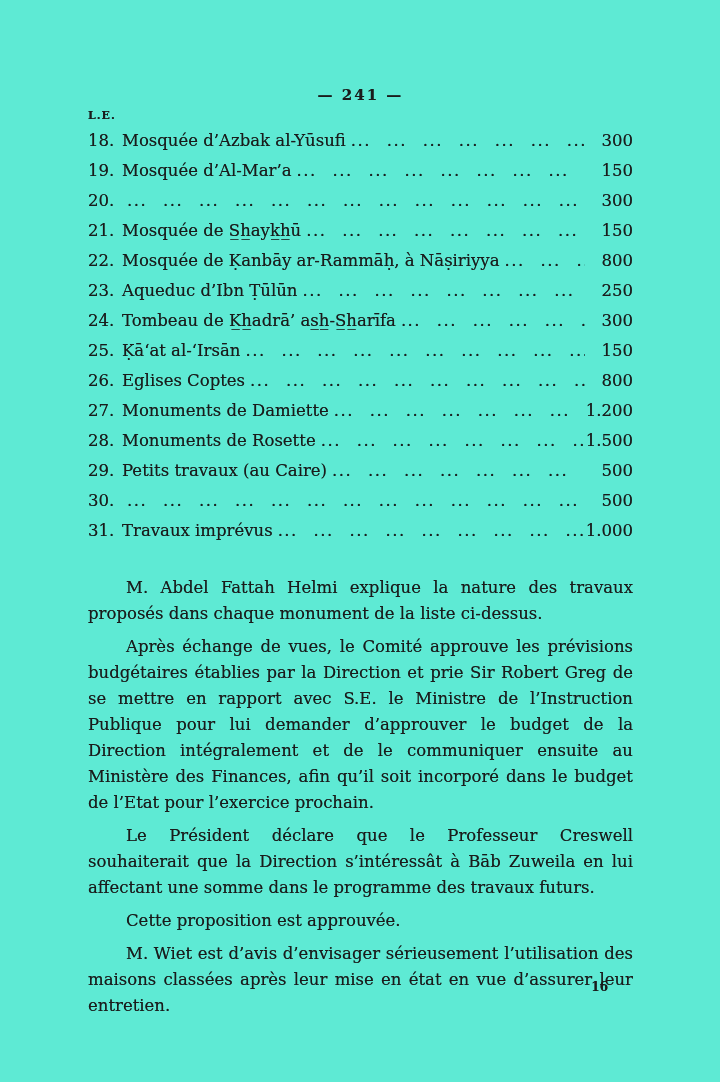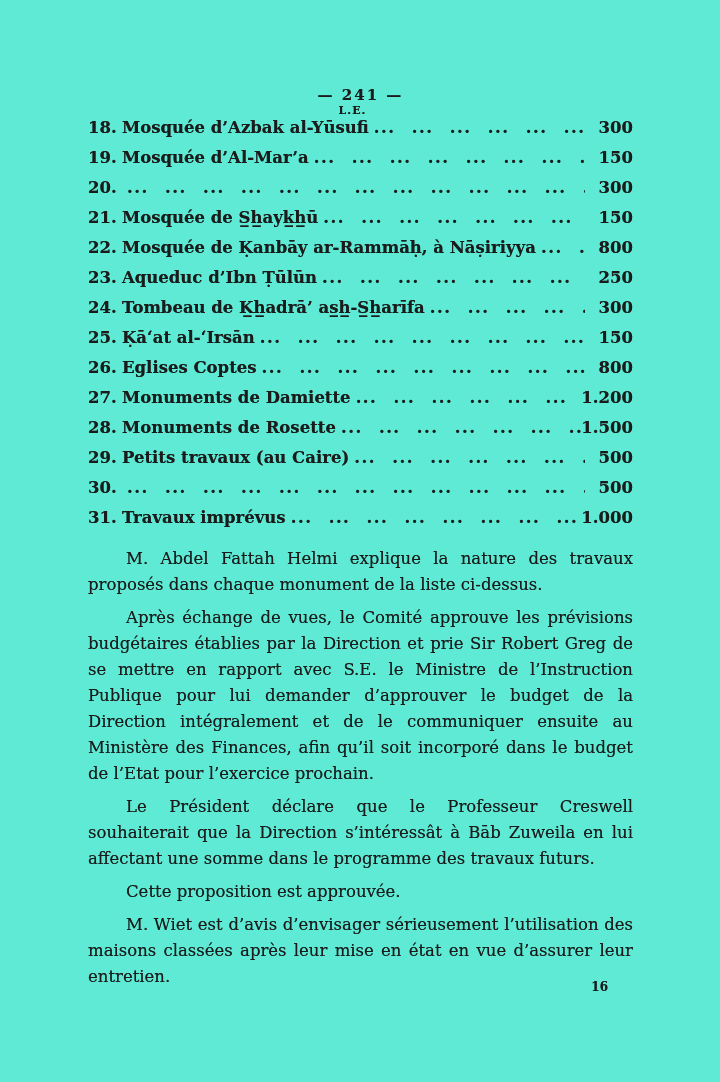--- a/index.html
+++ b/index.html
@@ -25,28 +25,29 @@
   }
 
   .page-header {
     text-align: center;
     font-size: 15px;
     font-weight: bold;
     letter-spacing: 2px;
   }
 
   .currency-header {
-    text-align: center;
+    text-align: left;
     padding-right: 16px;
     font-size: 11px;
     font-weight: bold;
     letter-spacing: 1px;
+    margin-top: 5px;
   }
 
-  .budget-list { margin-top: 1px; font-weight: bold; }
+  .budget-list { margin-top: 9px; }
 
   .row {
     display: flex;
     align-items: baseline;
     height: 30px;
     font-size: 16.5px;
     white-space: nowrap;
   }
   .num   { flex: none; width: 34px; }
   .label { flex: none; }
@@ -57,21 +58,21 @@
     padding: 0 5px;
     letter-spacing: 1.5px;
     word-spacing: 9px;
   }
   .amount {
     flex: none;
     min-width: 48px;
     text-align: right;
   }
 
-  .paras { margin-top: 8px; }
+  .paras { margin-top: 24px; }
   .paras p {
     margin: 0 0 7px 0;
     text-indent: 38px;
     text-align: justify;
     font-size: 16.5px;
     line-height: 26px;
   }
 
   .footer-mark {
     position: absolute;

